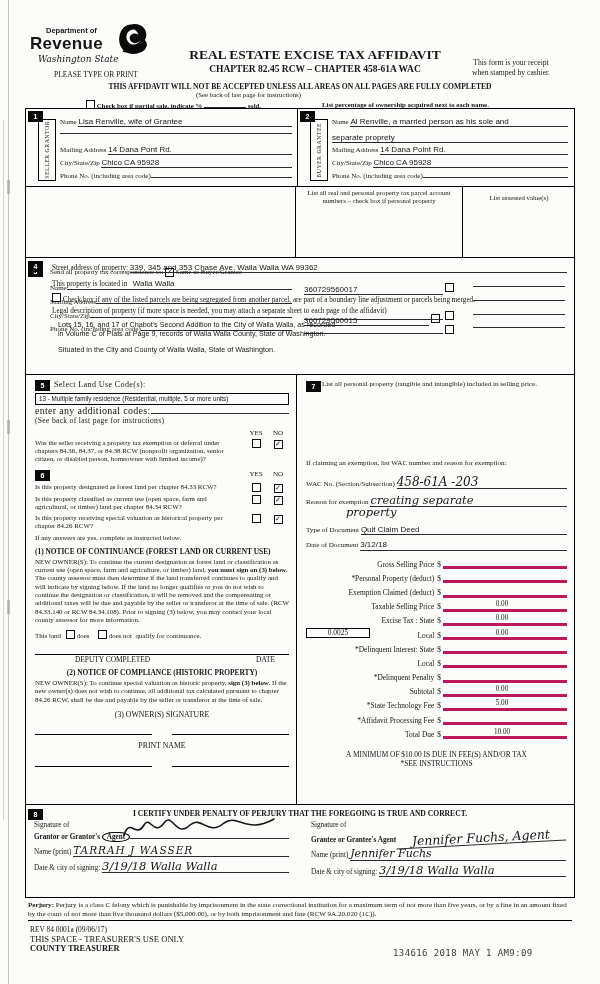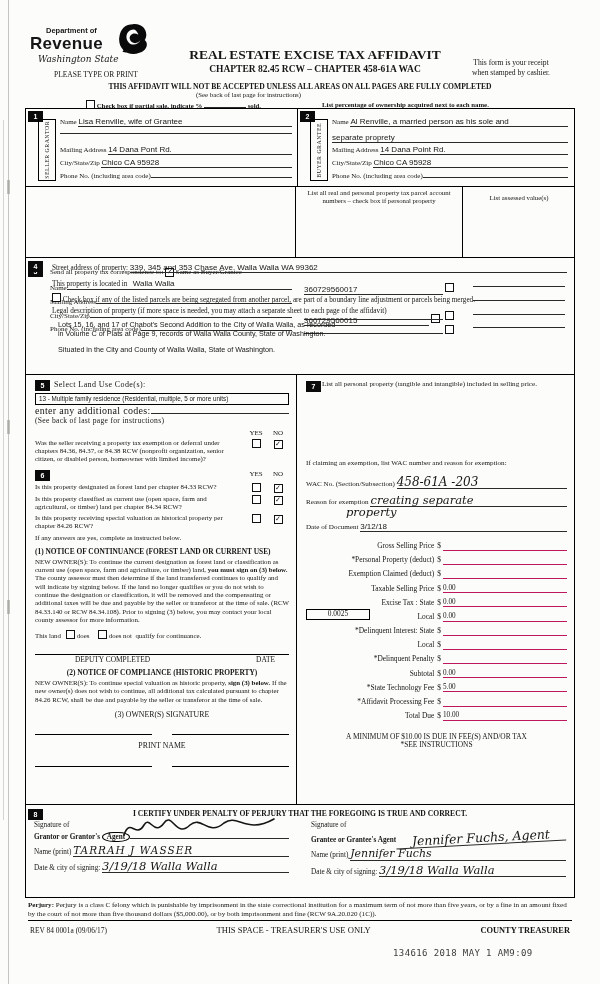--- a/index.html
+++ b/index.html
@@ -67,39 +67,39 @@
   .para{text-align:left;margin-top:2px;}
   .assessor-row{display:flex;justify-content:space-between;border-top:1px solid #000;margin-top:13px;
                 padding:1px 14px 0 40px;font-size:7.4px;}
   .center-bold{text-align:center;font-weight:normal;font-size:7.8px;}
   .two-lines{display:flex;gap:20px;margin-top:14px;}
   .two-lines span{flex:1;border-bottom:1px solid #000;height:1px;}
 
   .fee-row{display:flex;align-items:flex-end;height:14.2px;font-size:7.4px;}
   .fee-label{flex:1;text-align:right;padding-right:3px;white-space:nowrap;}
   .fee-dollar{flex:none;padding-right:2px;}
-  .fee-line{flex:none;width:118px;border-bottom:1px solid #be185d;text-align:left;font-size:7.2px;padding-right:6px;}
+  .fee-line{flex:none;width:118px;border-bottom:3px solid #be185d;text-align:center;font-size:7.2px;padding-right:6px;}
   .rate-box{flex:none;border:1px solid #000;width:62px;text-align:center;font-size:7.4px;
             align-self:center;margin-right:6px;}
   .labelrow{display:flex;align-items:baseline;white-space:nowrap;}
   .labelrow .ul{flex:1;}
 
   
   .boxD{position:absolute;left:25px;top:805px;width:550px;height:93px;border:1px solid #000;border-top:none;box-sizing:border-box;}
   .certify{position:absolute;left:0;right:0;top:4px;text-align:center;font-weight:bold;font-size:7.6px;}
   .sigblock{position:absolute;top:16px;width:255px;font-size:7.2px;}
   .sigrow{display:flex;align-items:baseline;margin-top:3px;white-space:nowrap;}
   .sigrow .ul{flex:1;}
   .circled{border:1px solid #000;border-radius:50% / 60%;padding:0 4px;}
   .sig-script{font-family:"DejaVu Serif",serif;font-style:italic;transform:rotate(-3deg);display:inline-block;}
 
   .perjury{position:absolute;left:28px;top:901px;width:544px;font-size:7.1px;line-height:8.6px;
            border-bottom:1px solid #000;padding-bottom:2px;}
   .footer{position:absolute;left:30px;right:30px;top:925px;display:flex;justify-content:space-between;
-          font-size:7.4px;align-items:baseline;}
+          font-size:7.4px;align-items:baseline;flex-direction:column;}
   .footer .mid{font-weight:normal;font-size:8.6px;}
   .footer .right{font-weight:bold;font-size:8.4px;}
   .stamp{position:absolute;left:393px;top:948px;font-family:"DejaVu Sans Mono",monospace;
          font-size:9px;letter-spacing:.4px;color:#3c3c3c;}
 </style>
 </head>
 <body>
 
 <div class="page">
   <div class="scan-edge1"></div>
@@ -361,20 +361,24 @@
       <div>If claiming an exemption, list WAC number and reason for exemption:</div>
       <div class="labelrow" style="margin-top:9px">
         <span>WAC No. (Section/Subsection)</span>&nbsp;
         <span class="ul hand" style="font-size:12px;line-height:12px">458-61A -203</span>
       </div>
       <div class="labelrow" style="margin-top:5px">
         <span>Reason for exemption</span>&nbsp;
         <span class="ul hand" style="font-size:11.5px;line-height:12px">creating separate</span>
       </div>
       <div class="hand" style="font-size:11.5px;margin:1px 0 0 40px">property</div>
+      <div class="labelrow" style="margin-top:9px">
+        <span>Type of Document</span>&nbsp;
+        <span class="ul typed" style="font-size:8px">Quit Claim Deed</span>
+      </div>
       <div class="labelrow" style="margin-top:6px">
         <span>Date of Document</span>&nbsp;
         <span class="ul typed" style="font-size:8px">3/12/18</span>
       </div>
 
       <div style="margin-top:4px">
         <div class="fee-row">
           <span class="fee-label">Gross Selling Price</span>
           <span class="fee-dollar">$</span>
           <span class="fee-line"></span>

